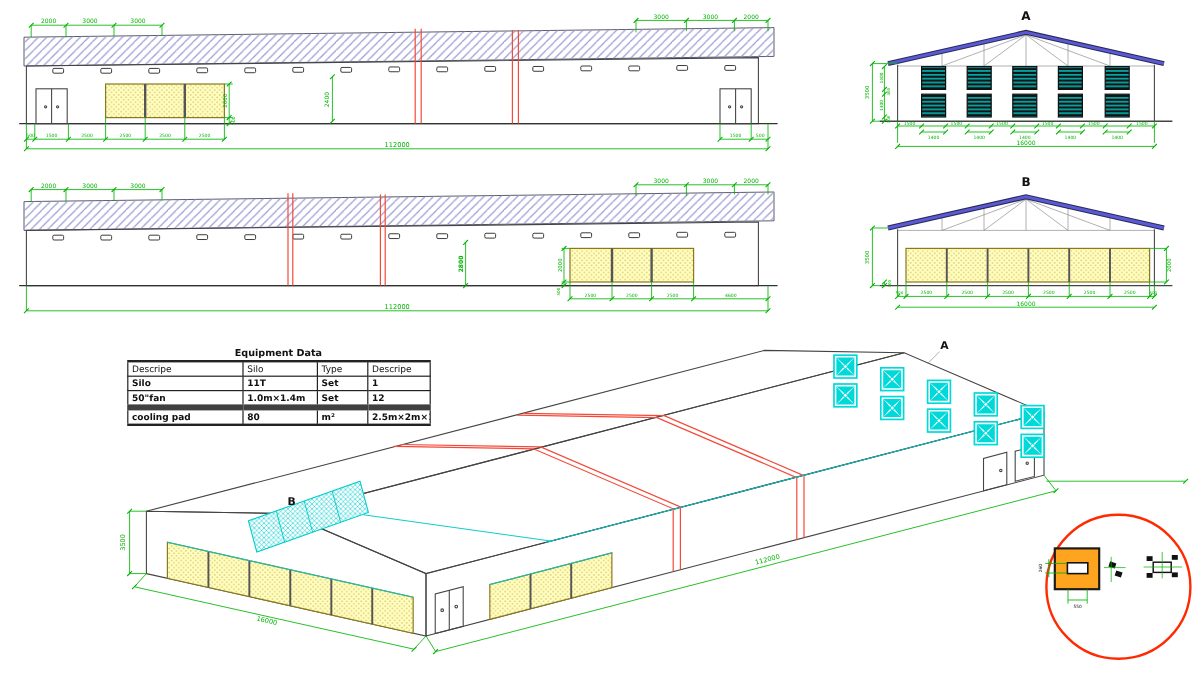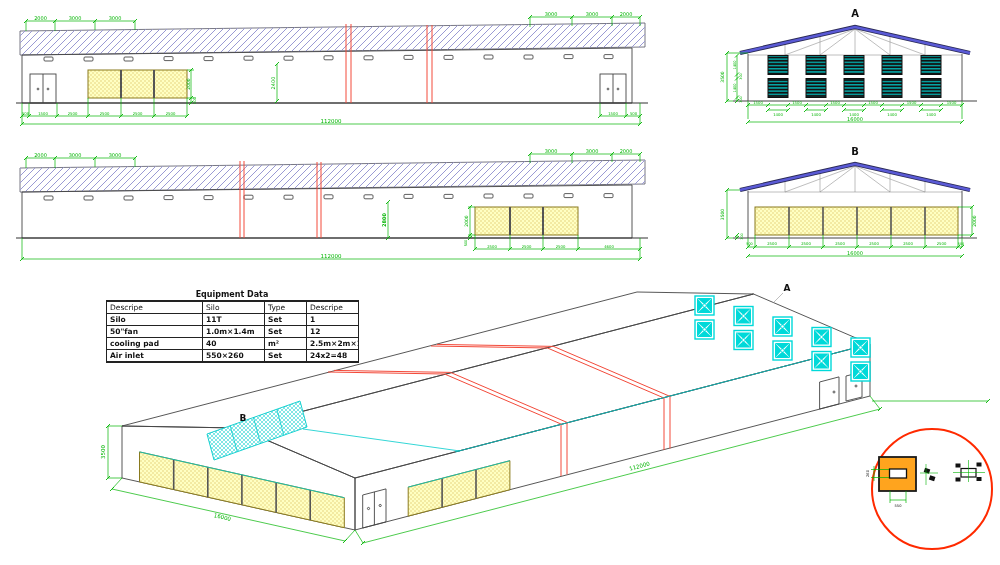--- a/index.html
+++ b/index.html
@@ -15,21 +15,21 @@
   .big{font-size:10px;font-weight:bold;fill:#111;text-anchor:middle;}
   .red{stroke:#f34a3a;stroke-width:1;fill:none;}
   .cyanln{stroke:#00cccc;stroke-width:0.8;fill:none;}
   #eqtable{position:absolute;left:60px;top:290px;width:252px;z-index:5;padding-left:46px;}
   #eqtable .ttl{font-size:8px;font-weight:bold;text-align:center;margin-bottom:1px;color:#111;}
   #eqtable table{border-collapse:collapse;width:100%;table-layout:fixed;}
   #eqtable th,#eqtable td{border:1px solid #222;font-size:7.5px;color:#111;text-align:left;
       padding:0 3px;height:11px;font-weight:bold;white-space:nowrap;overflow:hidden;}
   #eqtable th{font-weight:normal;margin-left:13px;}
   #eqtable table{border-top:2px solid #222;border-bottom:2px solid #222;}
-  #eqtable tr.thick td{border-top:1px solid #404040;}
+  #eqtable tr.thick td{border-top:5px solid #404040;}
   #eqtable col.c1{width:96px}#eqtable col.c2{width:62px}#eqtable col.c3{width:42px}#eqtable col.c4{width:52px}
 </style>
 </head>
 <body>
 
 <div id="canvas">
 
 <svg style="left:15px;top:5px" width="650" height="130" viewBox="15 5 650 130">
   <defs>
     <pattern id="hatch" width="7" height="7" patternUnits="userSpaceOnUse">
@@ -325,29 +325,23 @@
       <td>1</td>
     </tr>
     <tr>
       <td>50"fan</td>
       <td>1.0m×1.4m</td>
       <td>Set</td>
       <td>12</td>
     </tr>
     <tr class="thick">
       <td>cooling pad</td>
-      <td>40</td>
+      <td>80</td>
       <td>m²</td>
       <td>2.5m×2m×12</td>
-    </tr>
-    <tr>
-      <td>Air inlet</td>
-      <td>550×260</td>
-      <td>Set</td>
-      <td>24x2=48</td>
     </tr>
   </tbody>
       </table>
 </div>
 
 <svg style="left:25px;top:278px" width="845" height="287" viewBox="25 278 845 287">
   <defs>
     <g id="isofan">
       <rect x="0" y="0" width="19" height="19" fill="#fff" stroke="#00d9d9" stroke-width="1.4"></rect>
       <polygon points="2,2 17,2 9.5,8.5" fill="#00d9d9"></polygon>

